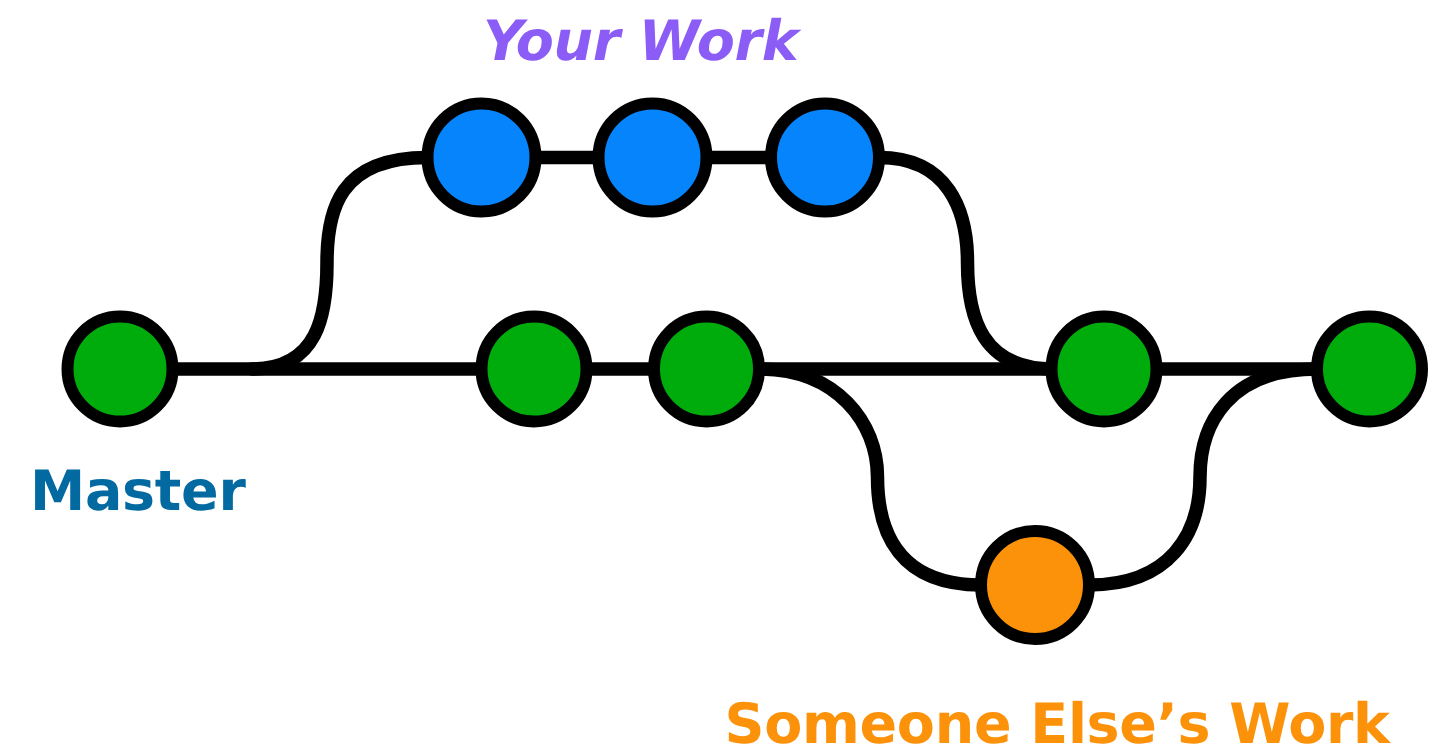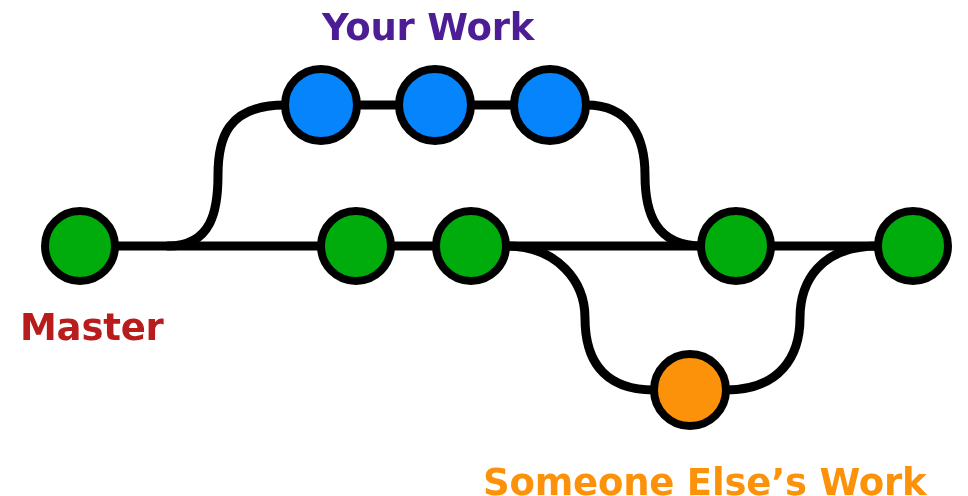--- a/index.html
+++ b/index.html
@@ -56,19 +56,19 @@
         <circle cx="471" cy="246" r="35" fill="#00ac0c" stroke="#000000" stroke-width="8"></circle>
         <circle cx="736" cy="246" r="35" fill="#00ac0c" stroke="#000000" stroke-width="8"></circle>
         <circle cx="913" cy="246" r="35" fill="#00ac0c" stroke="#000000" stroke-width="8"></circle>
         <circle cx="321" cy="105" r="36" fill="#0584fc" stroke="#000000" stroke-width="8"></circle>
         <circle cx="435" cy="105" r="36" fill="#0584fc" stroke="#000000" stroke-width="8"></circle>
         <circle cx="550" cy="105" r="36" fill="#0584fc" stroke="#000000" stroke-width="8"></circle>
         <circle cx="690" cy="390" r="36" fill="#fb9209" stroke="#000000" stroke-width="8"></circle>
       </g>
   </svg>
 
-  <div class="branch-label" id="label-your-work" style="position: absolute; left: 322px; top: 6px; color: #4c1d95;">Your Work</div>
+  <div class="branch-label" id="label-your-work" style="position: absolute; left: 322px; top: 6px; color: #8b5cf6; font-style: italic;">Your Work</div>
 
-  <div class="branch-label" id="label-master" style="position: absolute; left: 20px; top: 306px; color: #b91c1c;">Master</div>
+  <div class="branch-label" id="label-master" style="position: absolute; left: 20px; top: 306px; color: #0369a1;">Master</div>
 
   <div class="branch-label" id="label-someone-elses-work" style="position: absolute; left: 483px; top: 461px; color: rgb(251, 146, 9);">Someone Else’s Work</div>
 
 </div>
 
 </body></html>

